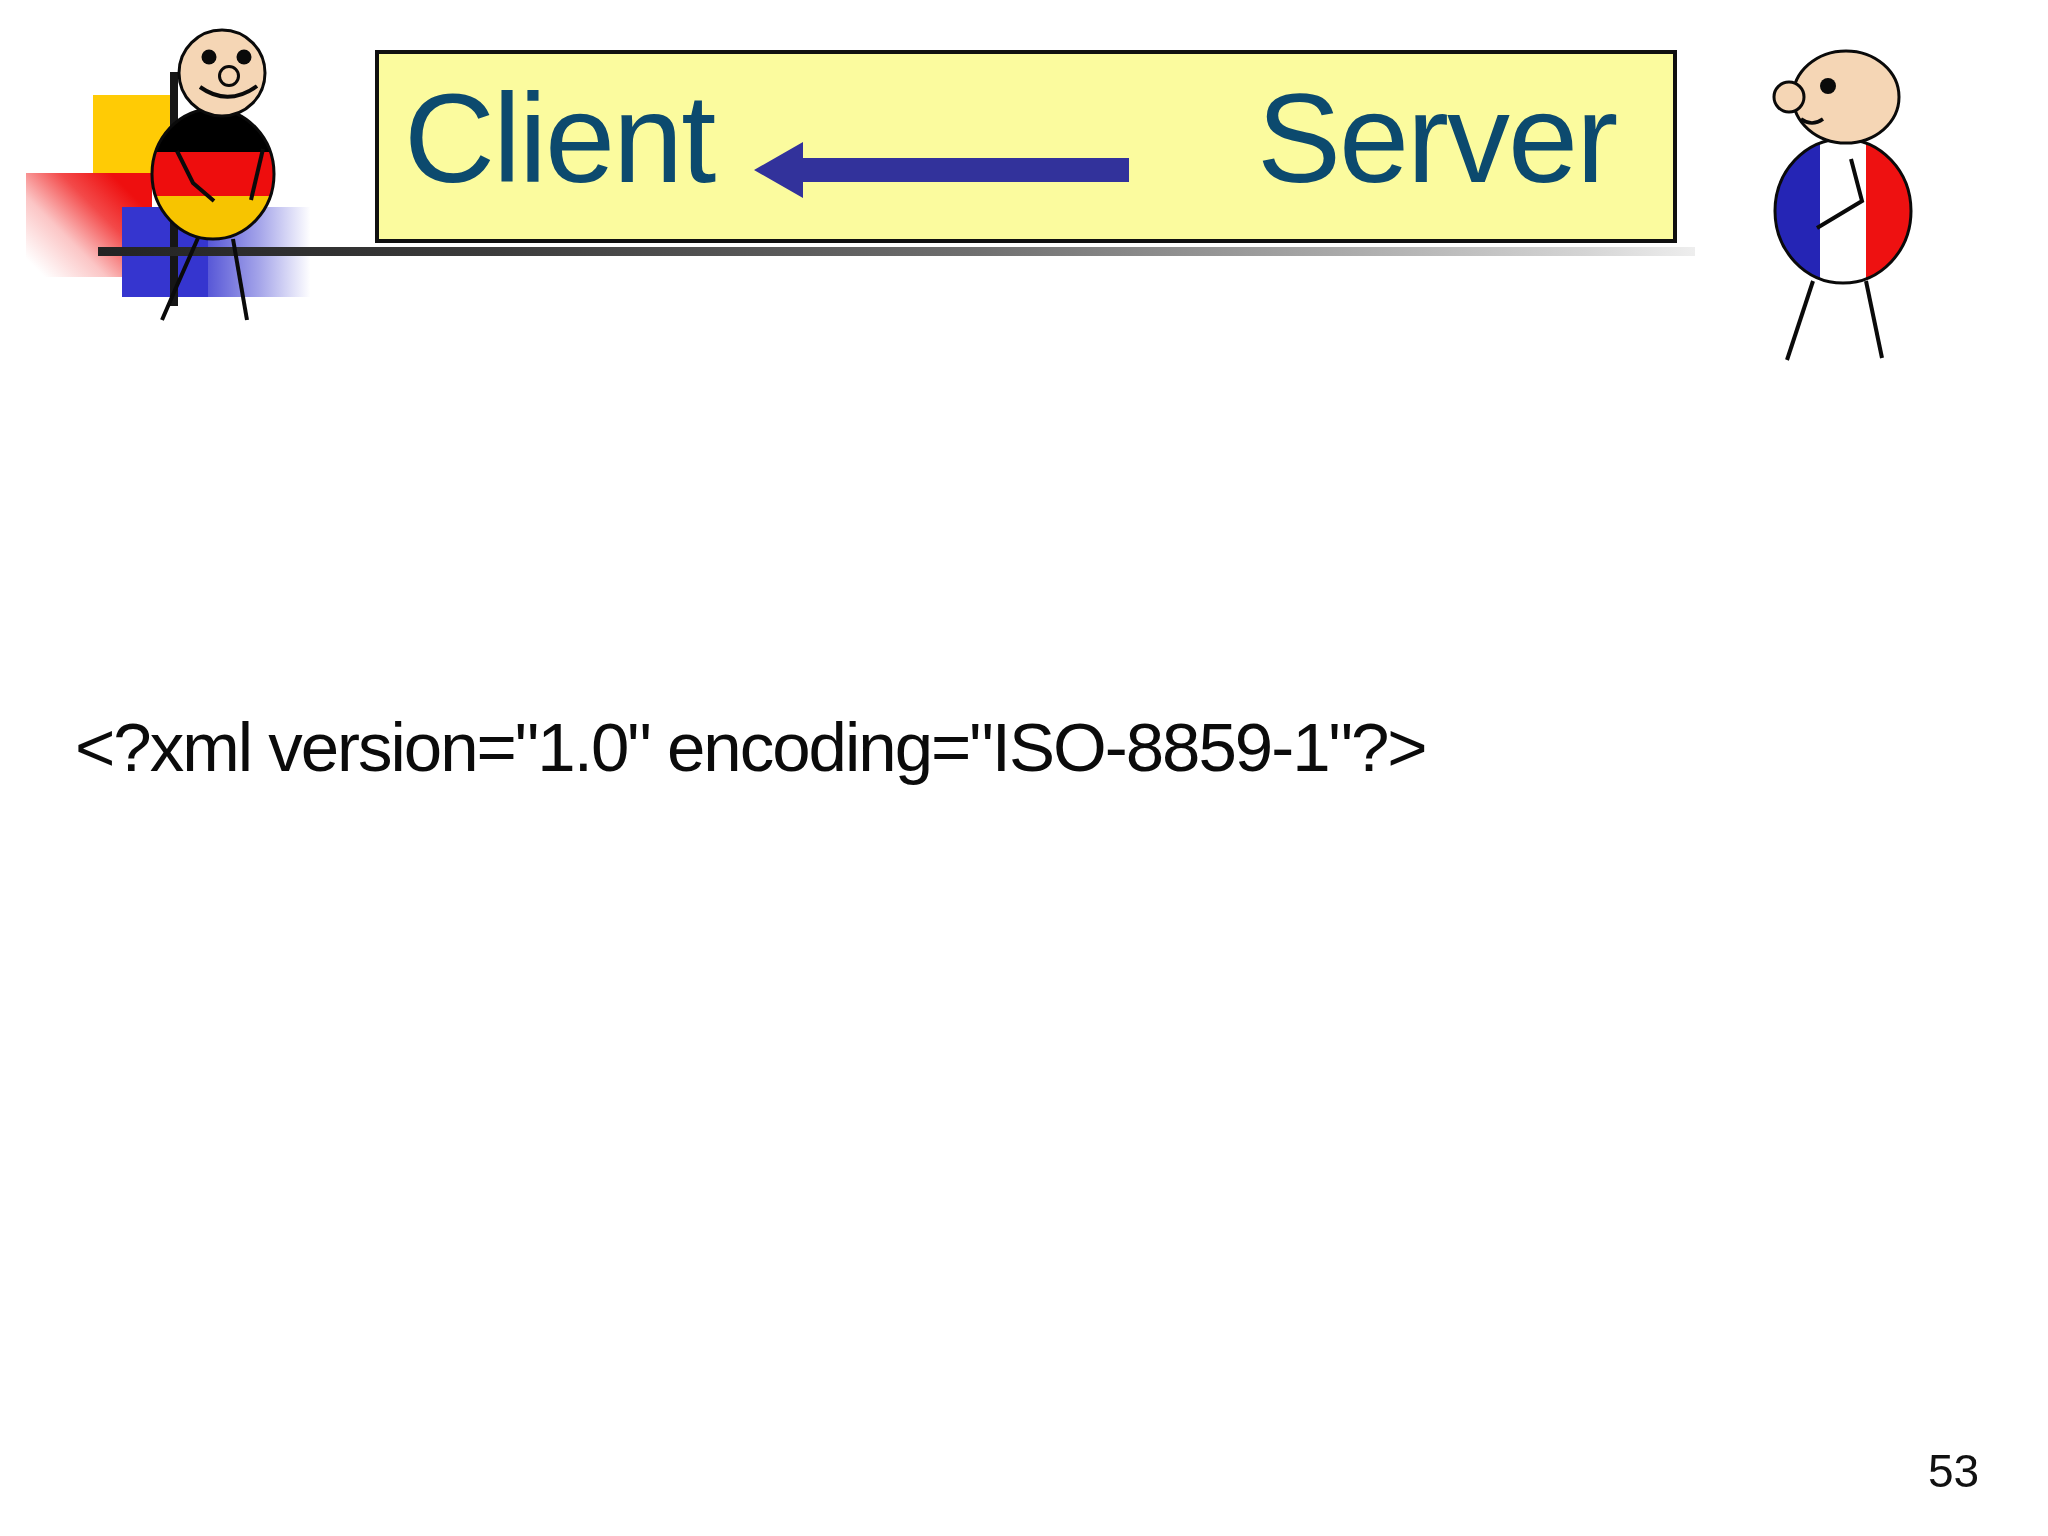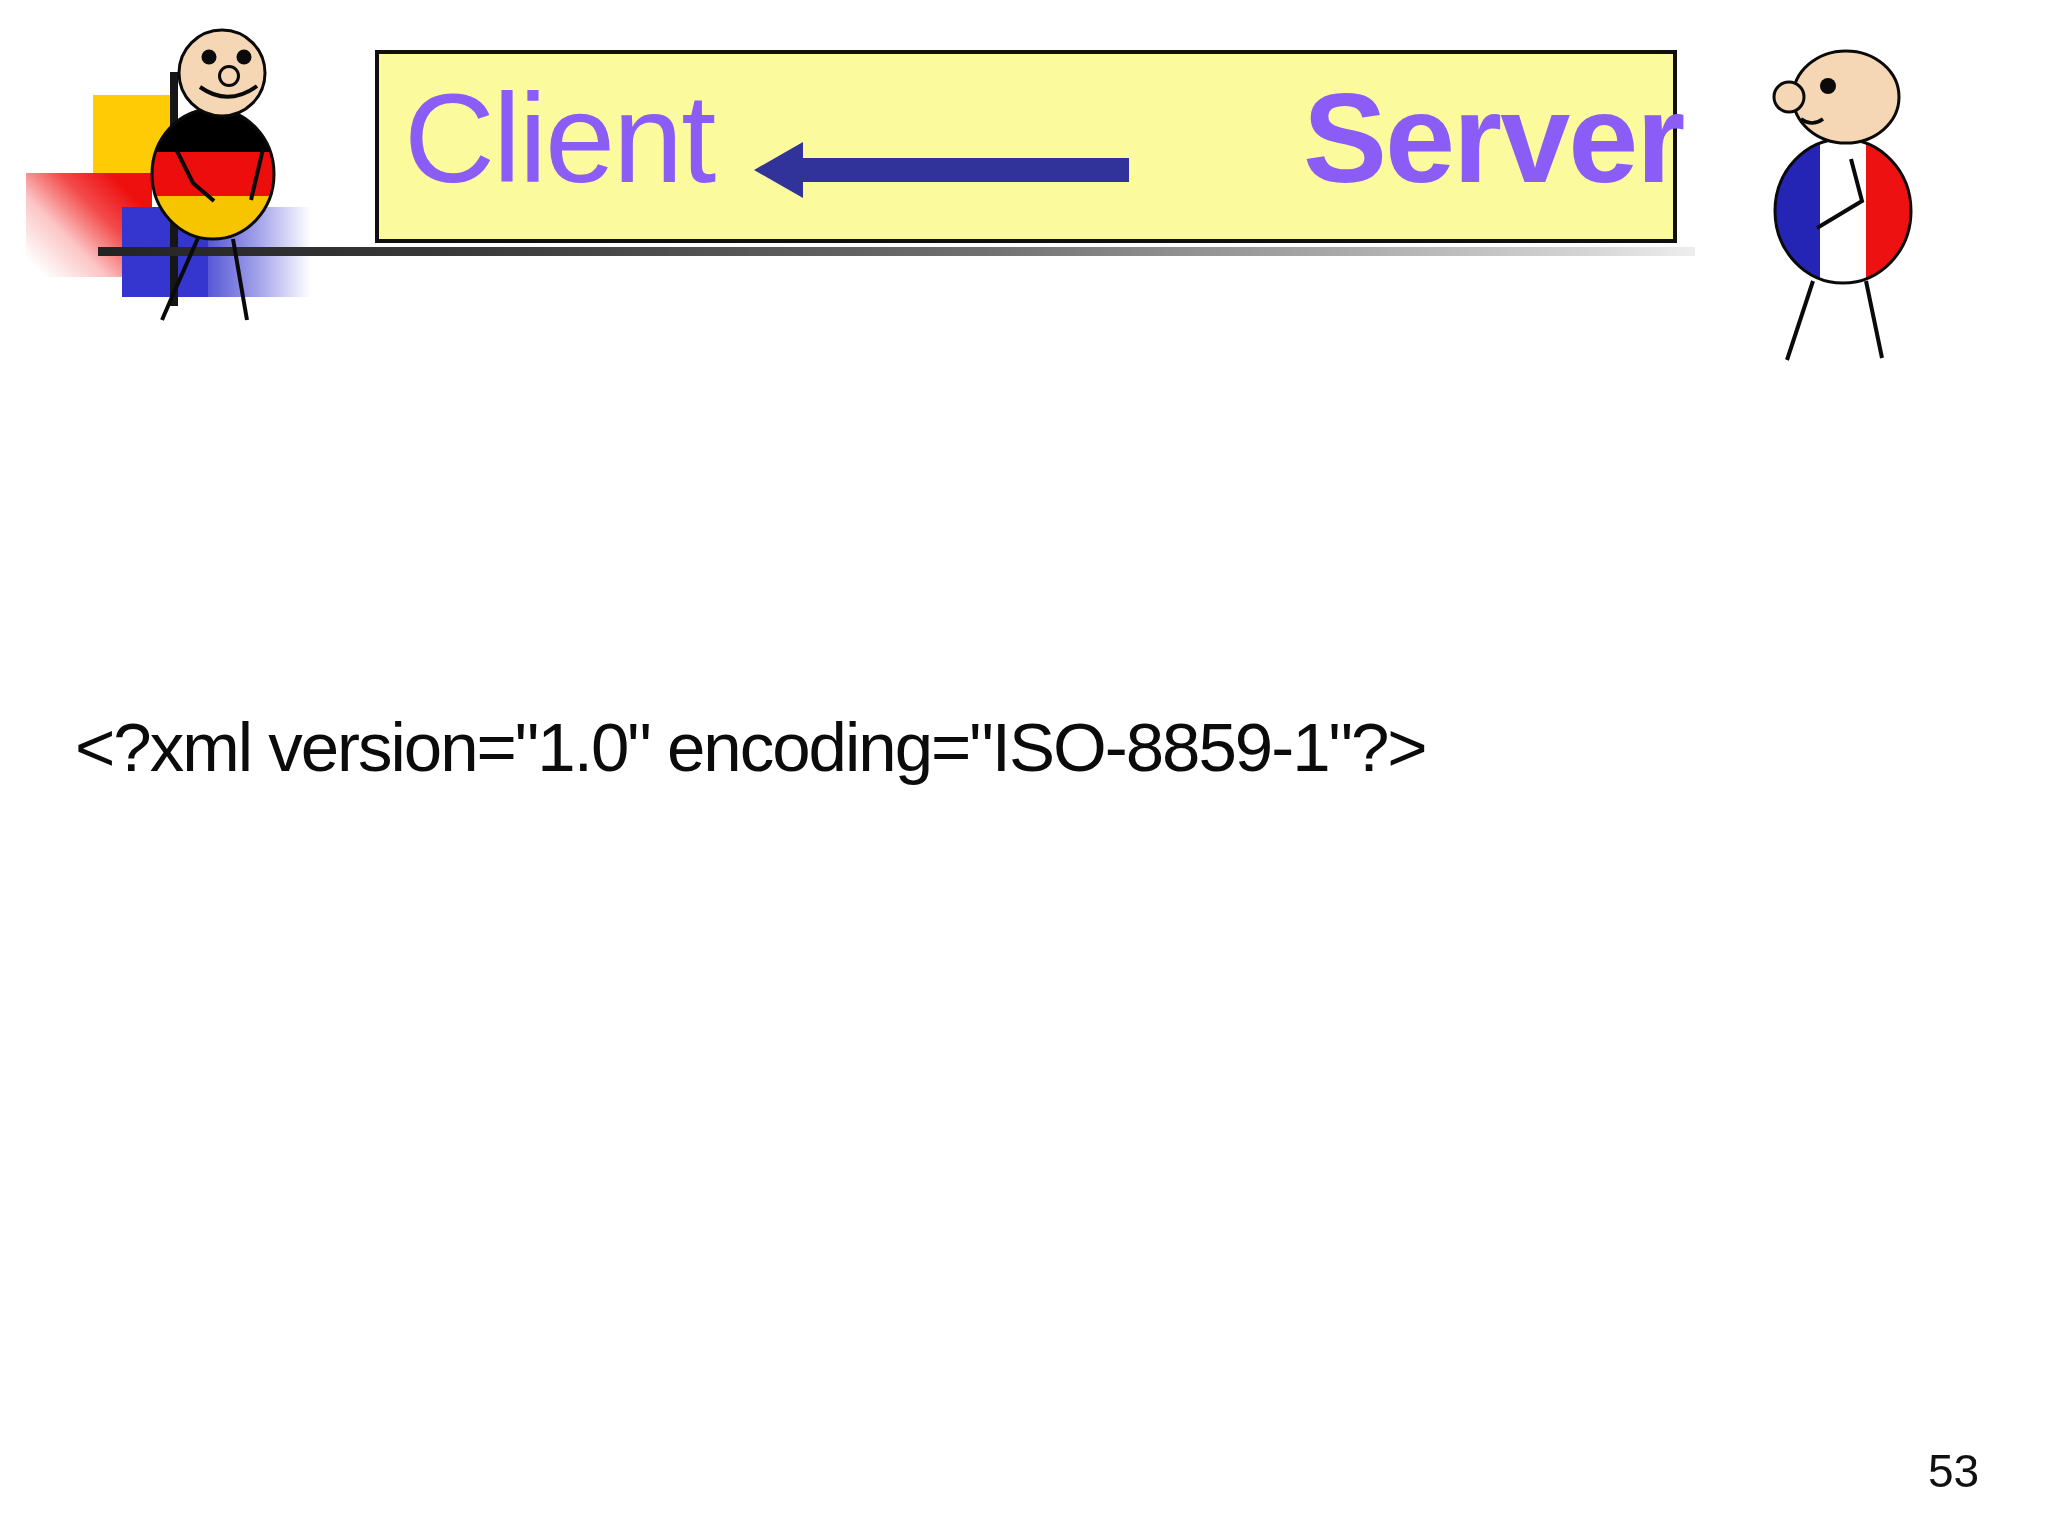--- a/index.html
+++ b/index.html
@@ -24,24 +24,24 @@
     left:98px;top:247px;width:1597px;height:9px;
     background:linear-gradient(to right,#232323 0%,#3c3c3c 25%,#6f6f6f 55%,#aaaaaa 78%,#d4d4d4 93%,#eeeeee 100%);
   }
   
   .banner{
     position:absolute;left:375px;top:50px;width:1294px;height:185px;
     background:#fbfb9e;border:4px solid #101010;
   }
   .banner-label{
     position:absolute;top:-8px;height:100%;display:flex;align-items:center;
-    font-size:126px;letter-spacing:-2px;color:#8b5cf6;
+    font-size:126px;letter-spacing:-2px;color:#0c4a6e;
   }
   .client-label{left:25px;}
-  .server-label{left:924px;font-weight:bold;}
+  .server-label{left:878px;}
   .arrow-svg{position:absolute;left:0;top:0;width:100%;height:100%;}
   
   .figure-svg{position:absolute;}
   .german-figure{left:130px;top:20px;width:180px;height:310px;}
   .french-figure{left:1755px;top:40px;width:180px;height:330px;}
   
   .code-block{
     position:absolute;left:75px;top:500px;
     font-size:69px;line-height:99px;letter-spacing:-2px;color:#0b0b0b;
     white-space:pre;

